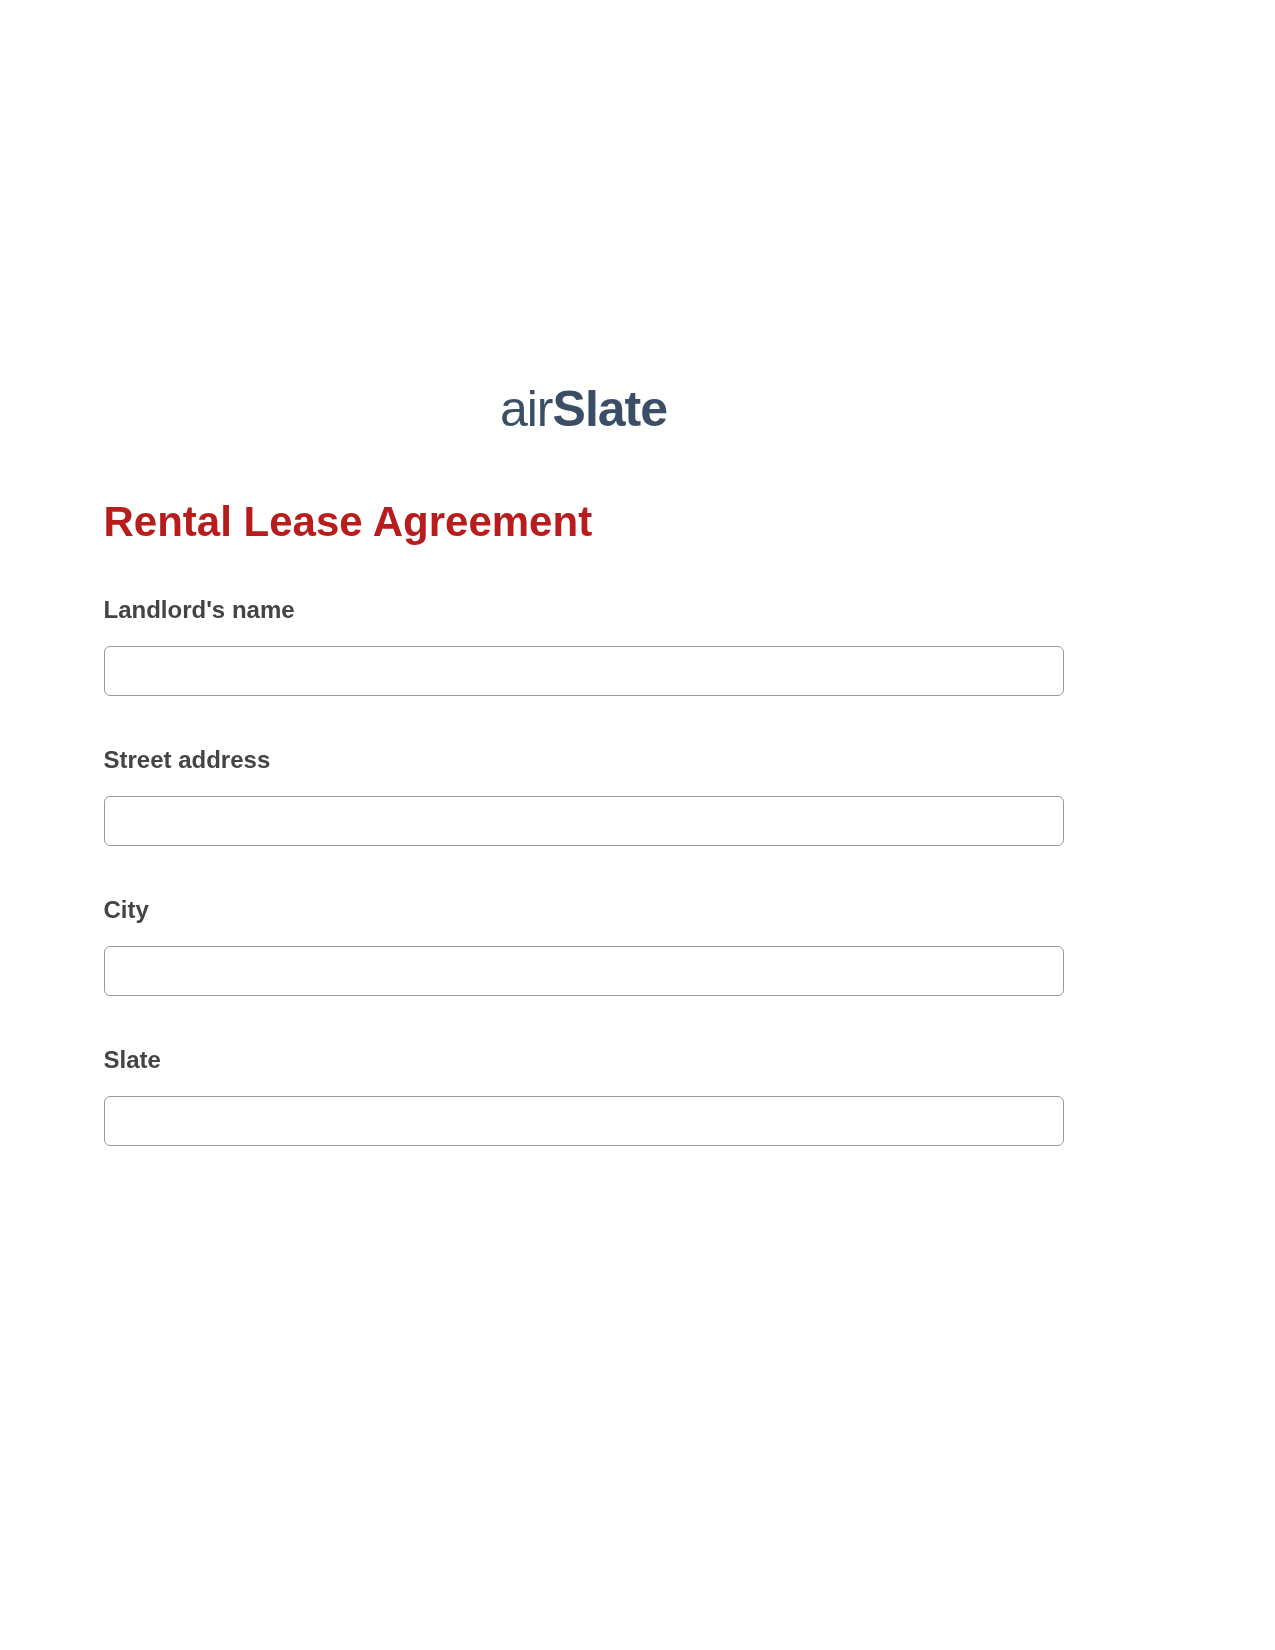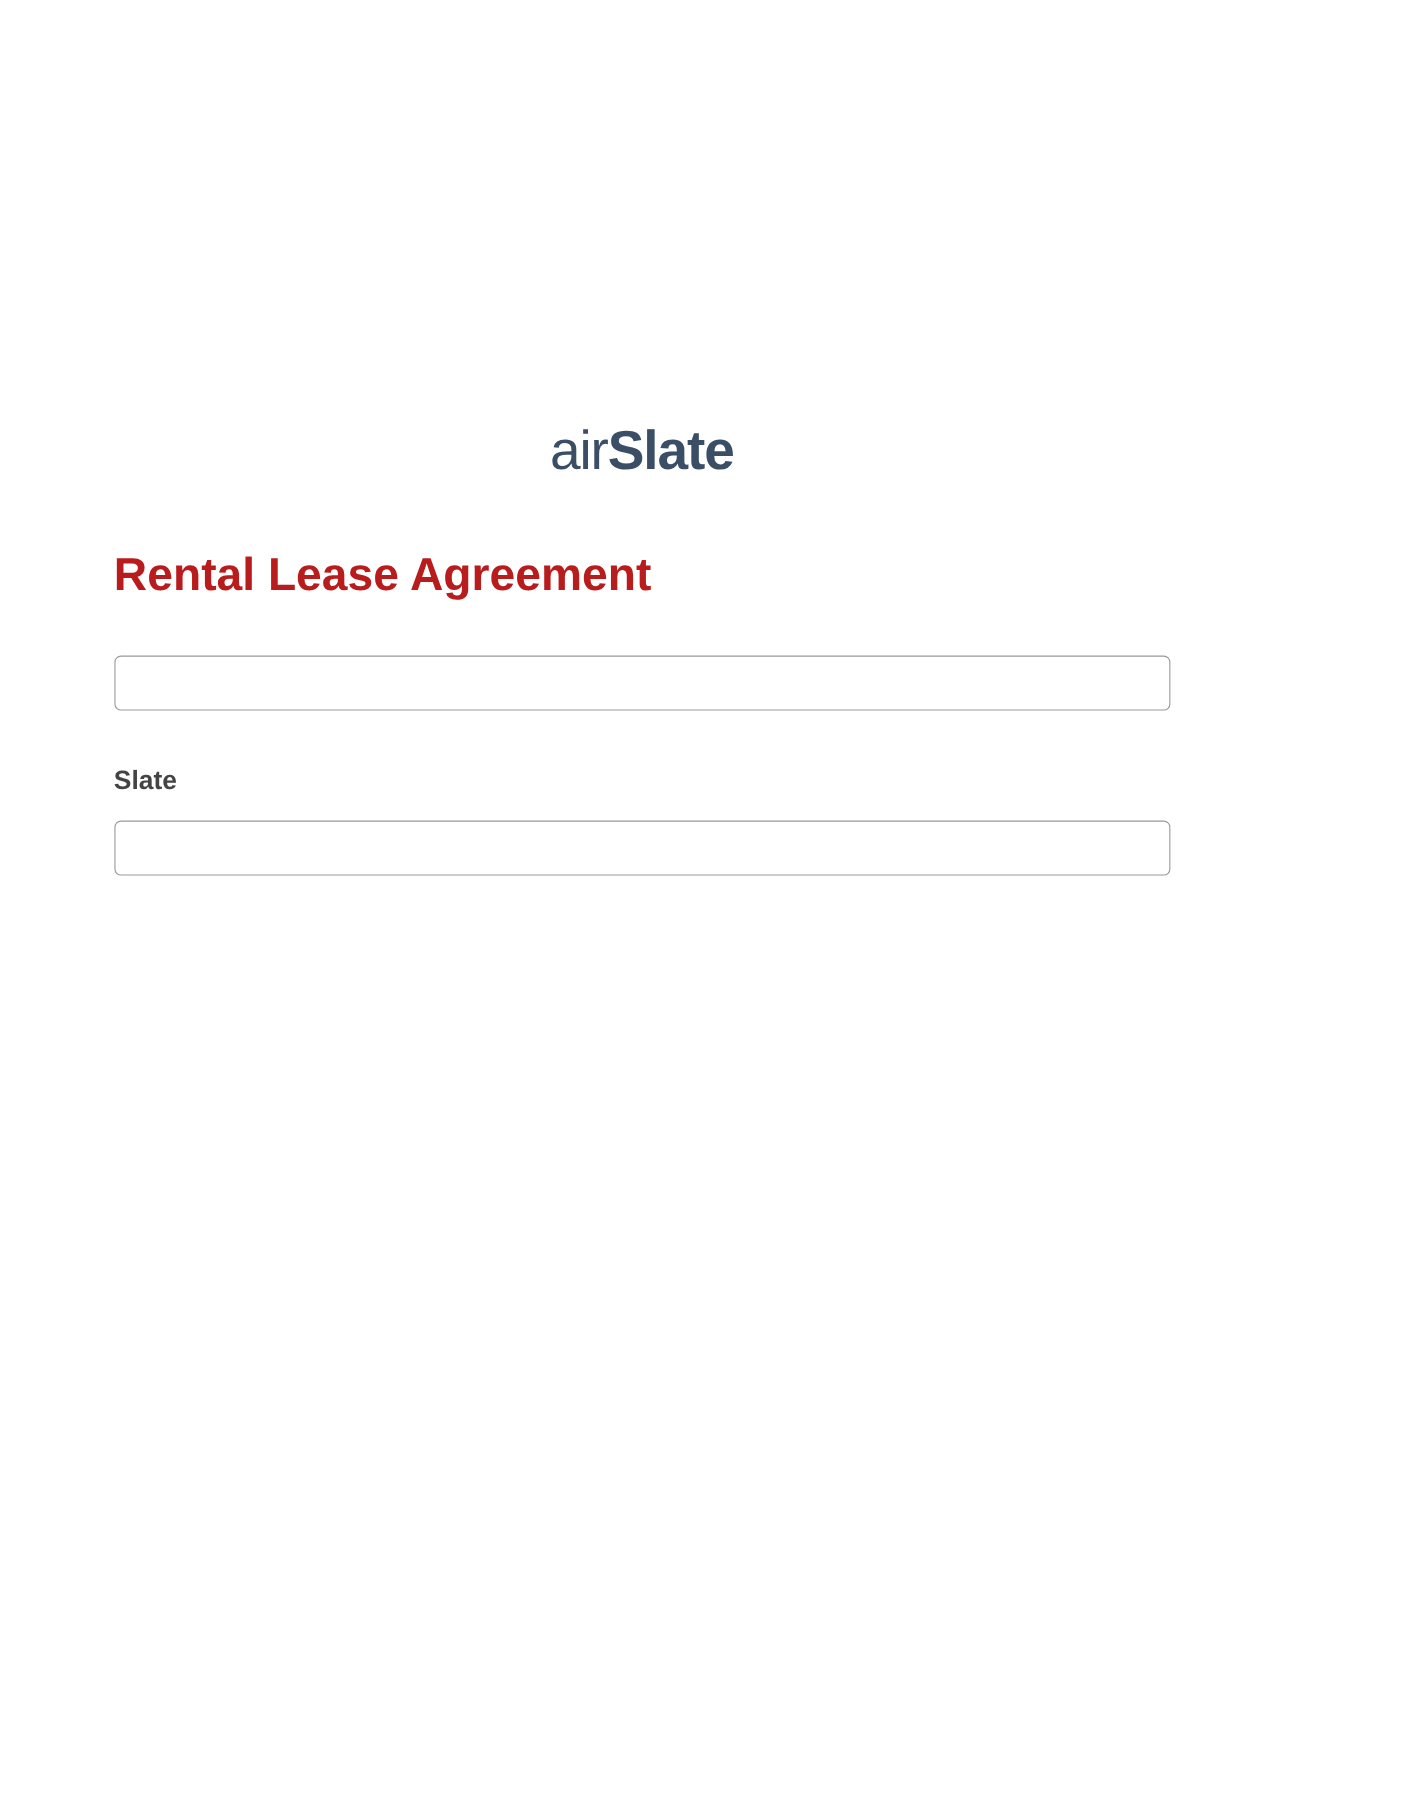--- a/index.html
+++ b/index.html
@@ -68,24 +68,33 @@
 </head>
 <body>
 
 <div class="page">
   <div class="logo">
     <span class="logo-text"><span class="air">air</span><span class="slate">Slate</span></span>
   </div>
   <div class="content">
     <h1 class="title">Rental Lease Agreement</h1>
 
-
     <div class="form-field">
+      <label class="field-label">Landlord's name</label>
       <input type="text" class="field-input" value="" style="">
     </div>
 
+    <div class="form-field">
+      <label class="field-label">Street address</label>
+      <input type="text" class="field-input" value="" style="">
+    </div>
+
+    <div class="form-field">
+      <label class="field-label">City</label>
+      <input type="text" class="field-input" value="" style="">
+    </div>
 
     <div class="form-field">
       <label class="field-label">Slate</label>
       <input type="text" class="field-input" value="" style="">
     </div>
   </div>
 </div>
 
 </body></html>

